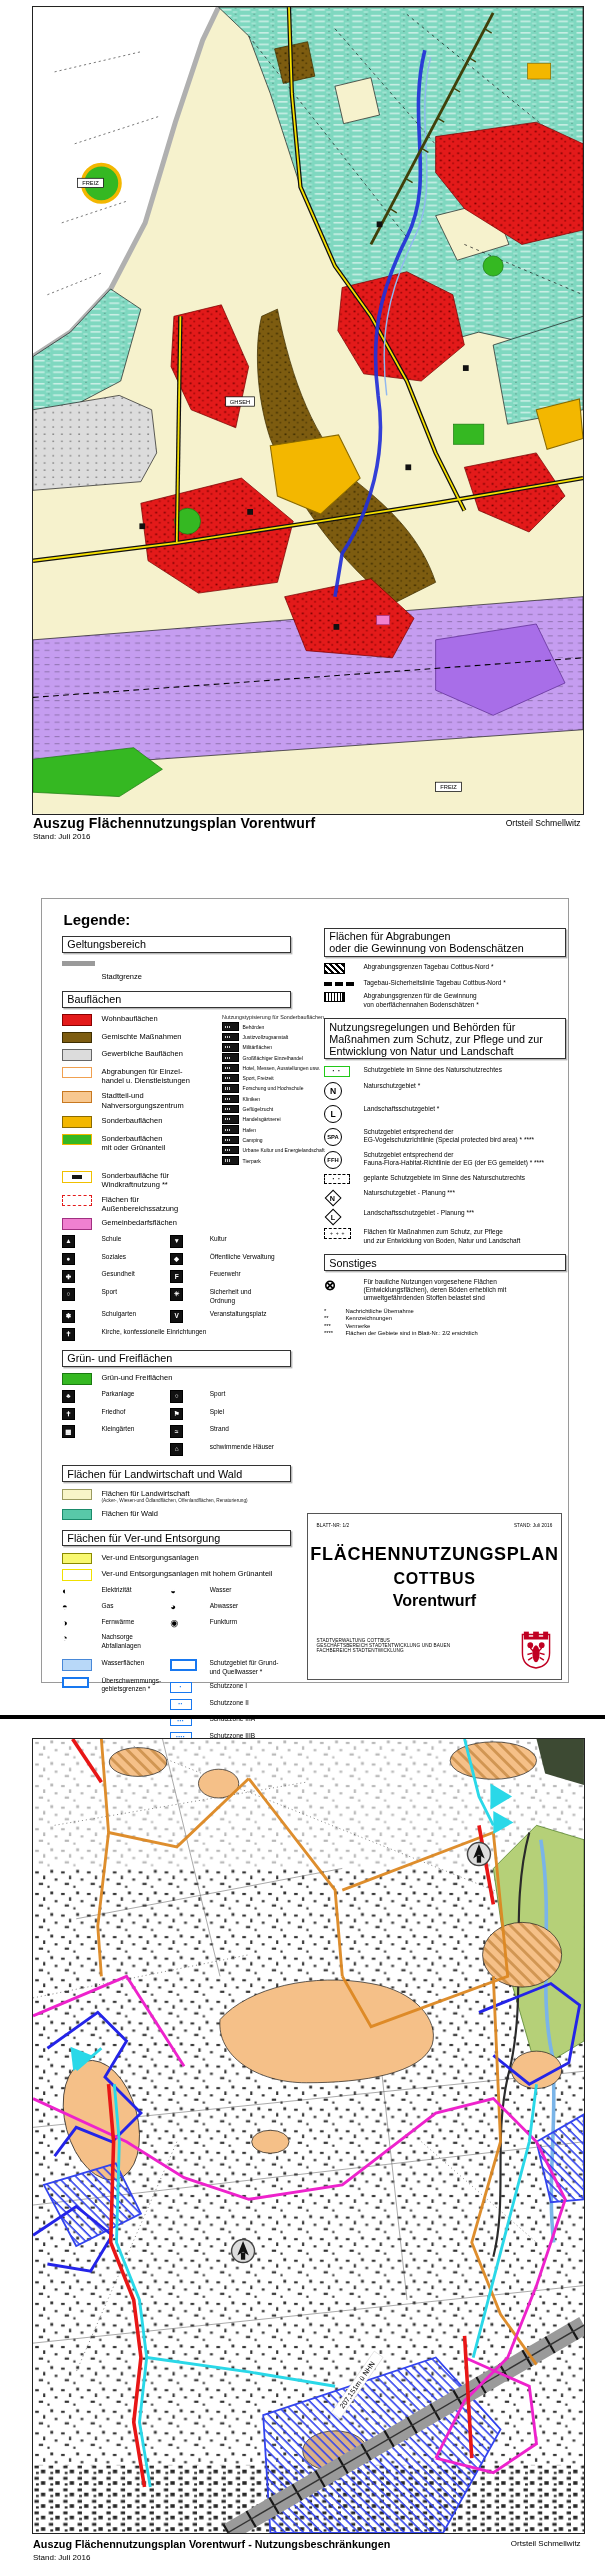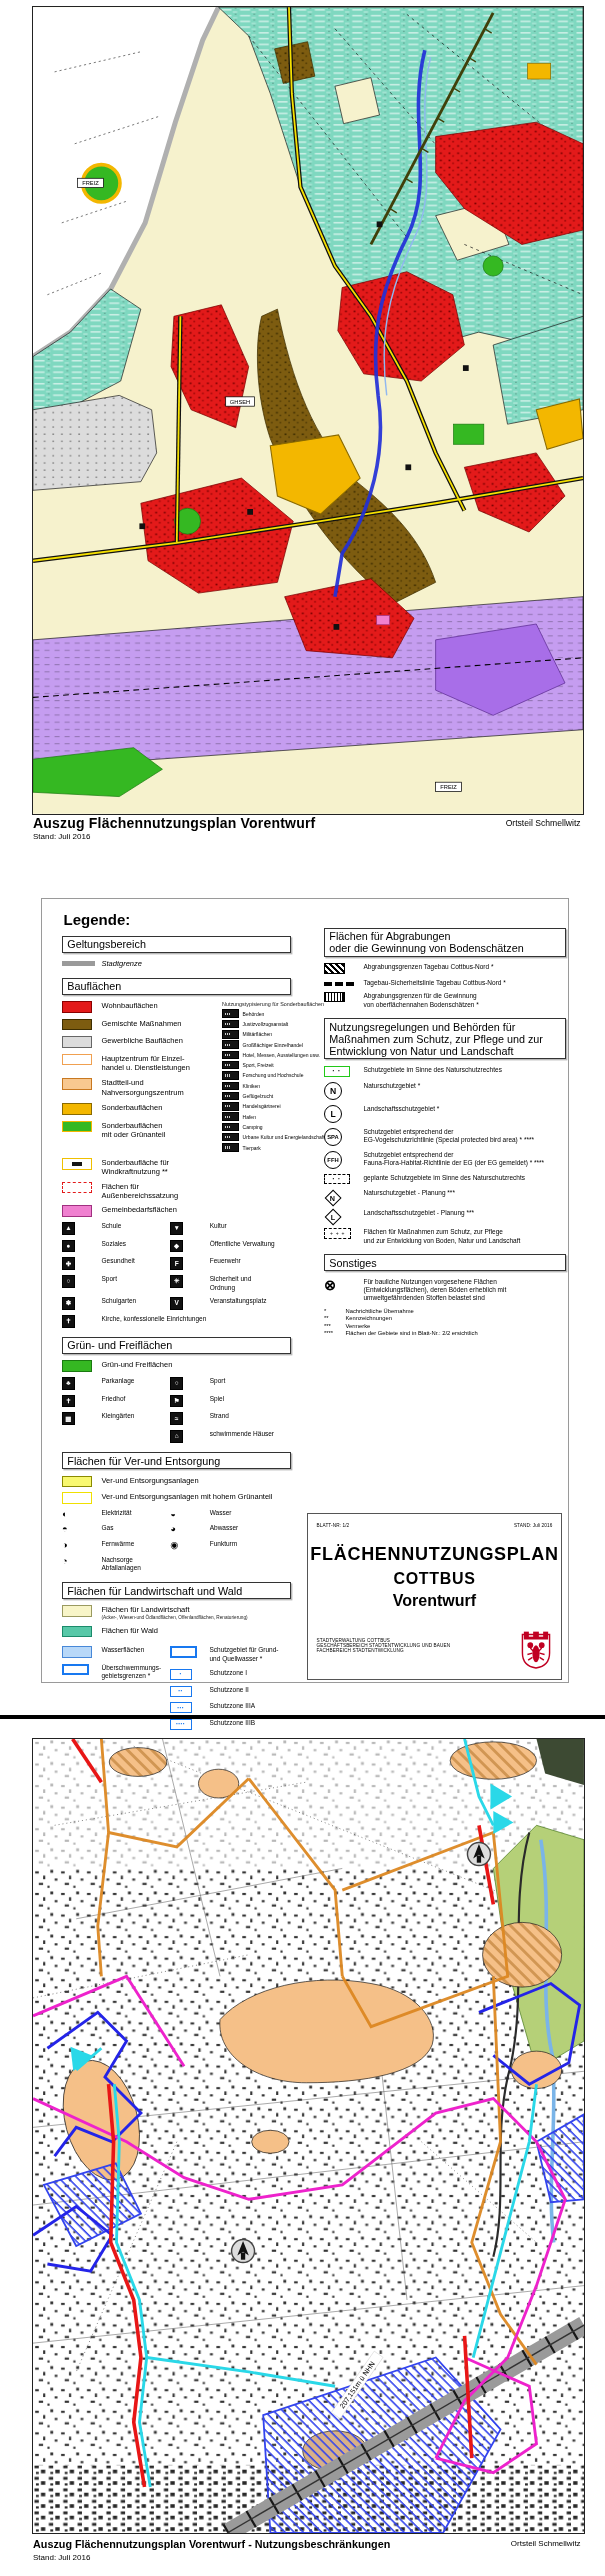--- a/index.html
+++ b/index.html
@@ -24,21 +24,21 @@
   .leg-split{display:flex;align-items:flex-start;margin-bottom:4.3px;}
   .split-left{display:flex;flex-direction:column;gap:6px;flex:0 0 auto;}
   .split-right{flex:1 1 auto;min-width:0;}
   .split-right-title{font-size:5.4px;color:#222;margin-bottom:2.2px;white-space:nowrap;}
   .chip-row{display:flex;gap:3.6px;align-items:center;margin-bottom:1.8px;}
   .chip-label{font-size:5px;white-space:nowrap;}
   .lab{font-size:7.5px;line-height:1.25;}
   .lab.sm{font-size:6.5px;line-height:1.3;}
   .lab .sub{font-size:4.7px;color:#222;}
   .lab .tail{font-size:4.7px;}
-  .lab.it{font-style:italic;}
+  .lab.it{margin-top:13px;}
   .swc{flex:0 0 33px;display:flex;justify-content:flex-start;}
   
   .sw{width:30px;height:11.5px;border:0.7px solid #333;box-sizing:border-box;background:#fff;}
   .sw.outline{background:#fff;border-width:1.8px;}
   .sw.bar{width:33px;height:5px;background:#9a9a9a;border:none;margin-top:2.2px;}
   .mchip{width:15px;height:6.5px;background:#151515;border:0.7px solid #000;position:relative;flex:0 0 15px;}
   .mchip::after{content:"";position:absolute;left:2.2px;right:2.2px;top:2.2px;bottom:2.2px;background:repeating-linear-gradient(90deg,#cfcfcf 0 0.7px,transparent 0.7px 2.2px);}
   .blacksq{width:10.8px;height:10.8px;background:#111;border:0.7px solid #000;color:#fff;display:flex;align-items:center;justify-content:center;font-size:6.5px;font-weight:bold;line-height:1;}
   .util{font-size:9.3px;line-height:10.8px;color:#000;}
   .circ{width:18px;height:18px;border:1.8px solid #000;border-radius:50%;display:flex;align-items:center;justify-content:center;font-weight:bold;font-size:8.6px;background:#fff;box-sizing:border-box;}
@@ -247,21 +247,21 @@
               </div>
               <div class="lab">
                 <div>Gewerbliche Bauflächen</div>
               </div>
             </div>
             <div class="leg-cell full">
               <div class="swc">
                 <div class="sw" style="background: rgb(255, 255, 255); border-color: rgb(240, 160, 80); border-width: 1.4px;"></div>
               </div>
               <div class="lab">
-                <div>Hauptzentrum für Einzel-</div>
+                <div>Abgrabungen für Einzel-</div>
                 <div>handel u. Dienstleistungen</div>
               </div>
             </div>
             <div class="leg-cell full">
               <div class="swc">
                 <div class="sw" style="background: rgb(248, 200, 144); border-color: rgb(200, 120, 32);"></div>
               </div>
               <div class="lab">
                 <div>Stadtteil-und</div>
                 <div>Nahversorgungszentrum</div>
@@ -555,132 +555,132 @@
               <div class="blacksq">⌂</div>
             </div>
             <div class="lab sm">
               <div>schwimmende Häuser</div>
             </div>
           </div>
         </div>
       </div>
       <div class="sec">
         <div class="sec-header">
-          <div>Flächen für Ver-und Entsorgung</div>
-        </div>
-        <div class="leg-row">
-          <div class="leg-cell full">
-            <div class="swc">
-              <div class="sw" style="background: rgb(248, 248, 112); border-color: rgb(138, 138, 0);"></div>
+          <div>Flächen für Landwirtschaft und Wald</div>
+        </div>
+        <div class="leg-row">
+          <div class="leg-cell full">
+            <div class="swc">
+              <div class="sw" style="background: rgb(248, 245, 200); border-color: rgb(154, 154, 96);"></div>
             </div>
             <div class="lab">
-              <div>Ver-und Entsorgungsanlagen</div>
-            </div>
-          </div>
-        </div>
-        <div class="leg-row">
-          <div class="leg-cell full">
-            <div class="swc">
-              <div class="sw" style="background: rgb(255, 255, 255); border-color: rgb(240, 224, 0); border-width: 1.4px;"></div>
+              <div>Flächen für Landwirtschaft</div>
+              <div class="sub">(Acker-, Wiesen-und Ödlandflächen, Offenlandflächen, Renaturierung)</div>
+            </div>
+          </div>
+        </div>
+        <div class="leg-row">
+          <div class="leg-cell full">
+            <div class="swc">
+              <div class="sw" style="background: rgb(88, 200, 168); border-color: rgb(26, 138, 106);"></div>
             </div>
             <div class="lab">
-              <div>Ver-und Entsorgungsanlagen mit hohem Grünanteil</div>
-            </div>
-          </div>
-        </div>
-        <div class="leg-row">
-          <div class="leg-cell">
-            <div class="swc">
-              <div class="util">◐</div>
-            </div>
-            <div class="lab sm">
-              <div>Elektrizität</div>
-            </div>
-          </div>
-          <div class="leg-cell">
-            <div class="swc">
-              <div class="util">◒</div>
-            </div>
-            <div class="lab sm">
-              <div>Wasser</div>
-            </div>
-          </div>
-        </div>
-        <div class="leg-row">
-          <div class="leg-cell">
-            <div class="swc">
-              <div class="util">◓</div>
-            </div>
-            <div class="lab sm">
-              <div>Gas</div>
-            </div>
-          </div>
-          <div class="leg-cell">
-            <div class="swc">
-              <div class="util">◕</div>
-            </div>
-            <div class="lab sm">
-              <div>Abwasser</div>
-            </div>
-          </div>
-        </div>
-        <div class="leg-row">
-          <div class="leg-cell">
-            <div class="swc">
-              <div class="util">◑</div>
-            </div>
-            <div class="lab sm">
-              <div>Fernwärme</div>
-            </div>
-          </div>
-          <div class="leg-cell">
-            <div class="swc">
-              <div class="util">◉</div>
-            </div>
-            <div class="lab sm">
-              <div>Funkturm</div>
-            </div>
-          </div>
-        </div>
-        <div class="leg-row">
-          <div class="leg-cell">
-            <div class="swc">
-              <div class="util">◔</div>
-            </div>
-            <div class="lab sm">
-              <div>Nachsorge Abfallanlagen</div>
-            </div>
-          </div>
-          <div class="leg-cell empty"></div>
+              <div>Flächen für Wald</div>
+            </div>
+          </div>
         </div>
       </div>
       <div class="sec">
         <div class="sec-header">
-          <div>Flächen für Landwirtschaft und Wald</div>
-        </div>
-        <div class="leg-row">
-          <div class="leg-cell full">
-            <div class="swc">
-              <div class="sw" style="background: rgb(248, 245, 200); border-color: rgb(154, 154, 96);"></div>
+          <div>Flächen für Ver-und Entsorgung</div>
+        </div>
+        <div class="leg-row">
+          <div class="leg-cell full">
+            <div class="swc">
+              <div class="sw" style="background: rgb(248, 248, 112); border-color: rgb(138, 138, 0);"></div>
             </div>
             <div class="lab">
-              <div>Flächen für Landwirtschaft</div>
-              <div class="sub">(Acker-, Wiesen-und Ödlandflächen, Offenlandflächen, Renaturierung)</div>
-            </div>
-          </div>
-        </div>
-        <div class="leg-row">
-          <div class="leg-cell full">
-            <div class="swc">
-              <div class="sw" style="background: rgb(88, 200, 168); border-color: rgb(26, 138, 106);"></div>
+              <div>Ver-und Entsorgungsanlagen</div>
+            </div>
+          </div>
+        </div>
+        <div class="leg-row">
+          <div class="leg-cell full">
+            <div class="swc">
+              <div class="sw" style="background: rgb(255, 255, 255); border-color: rgb(240, 224, 0); border-width: 1.4px;"></div>
             </div>
             <div class="lab">
-              <div>Flächen für Wald</div>
-            </div>
-          </div>
+              <div>Ver-und Entsorgungsanlagen mit hohem Grünanteil</div>
+            </div>
+          </div>
+        </div>
+        <div class="leg-row">
+          <div class="leg-cell">
+            <div class="swc">
+              <div class="util">◐</div>
+            </div>
+            <div class="lab sm">
+              <div>Elektrizität</div>
+            </div>
+          </div>
+          <div class="leg-cell">
+            <div class="swc">
+              <div class="util">◒</div>
+            </div>
+            <div class="lab sm">
+              <div>Wasser</div>
+            </div>
+          </div>
+        </div>
+        <div class="leg-row">
+          <div class="leg-cell">
+            <div class="swc">
+              <div class="util">◓</div>
+            </div>
+            <div class="lab sm">
+              <div>Gas</div>
+            </div>
+          </div>
+          <div class="leg-cell">
+            <div class="swc">
+              <div class="util">◕</div>
+            </div>
+            <div class="lab sm">
+              <div>Abwasser</div>
+            </div>
+          </div>
+        </div>
+        <div class="leg-row">
+          <div class="leg-cell">
+            <div class="swc">
+              <div class="util">◑</div>
+            </div>
+            <div class="lab sm">
+              <div>Fernwärme</div>
+            </div>
+          </div>
+          <div class="leg-cell">
+            <div class="swc">
+              <div class="util">◉</div>
+            </div>
+            <div class="lab sm">
+              <div>Funkturm</div>
+            </div>
+          </div>
+        </div>
+        <div class="leg-row">
+          <div class="leg-cell">
+            <div class="swc">
+              <div class="util">◔</div>
+            </div>
+            <div class="lab sm">
+              <div>Nachsorge Abfallanlagen</div>
+            </div>
+          </div>
+          <div class="leg-cell empty"></div>
         </div>
       </div>
       <div class="sec">
         <div class="leg-split">
           <div class="split-left" style="flex-basis: 108px;">
             <div class="leg-cell full">
               <div class="swc">
                 <div class="sw" style="background: rgb(184, 216, 248); border-color: rgb(72, 136, 216);"></div>
               </div>
               <div class="lab sm">

